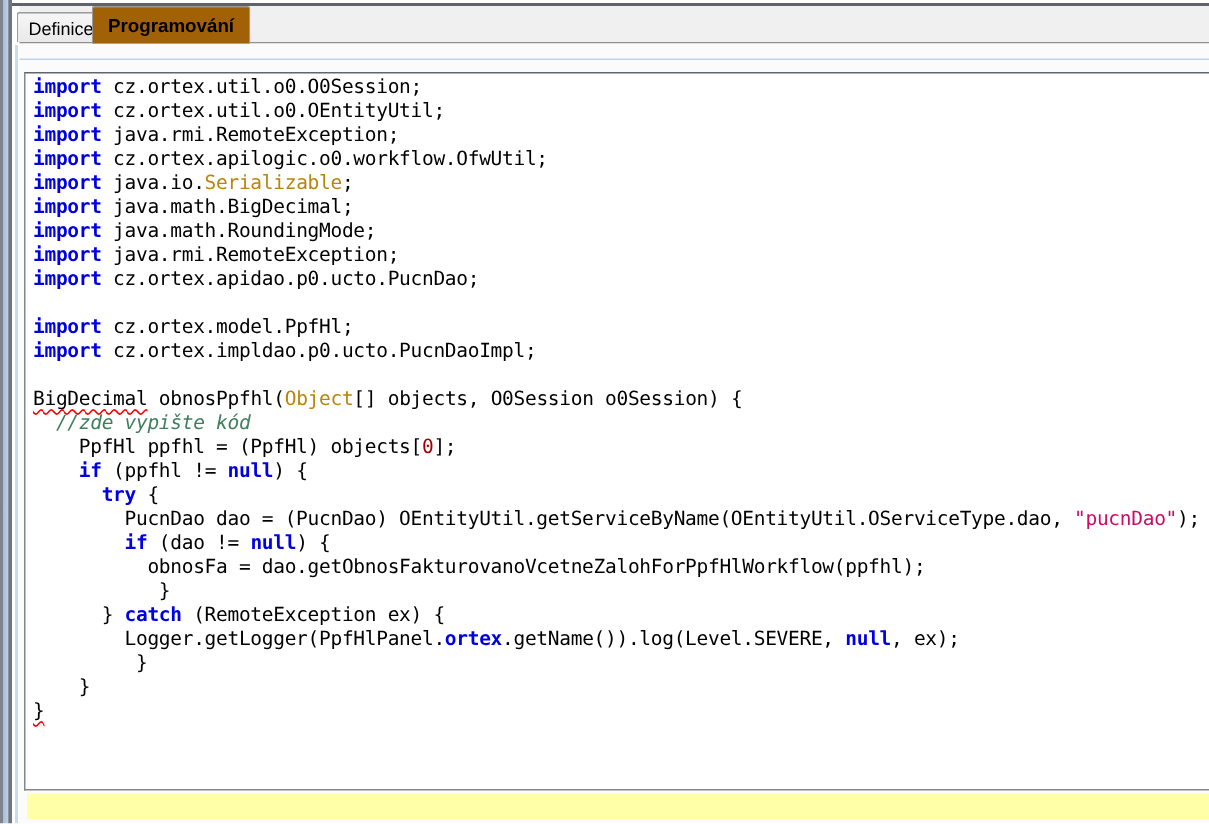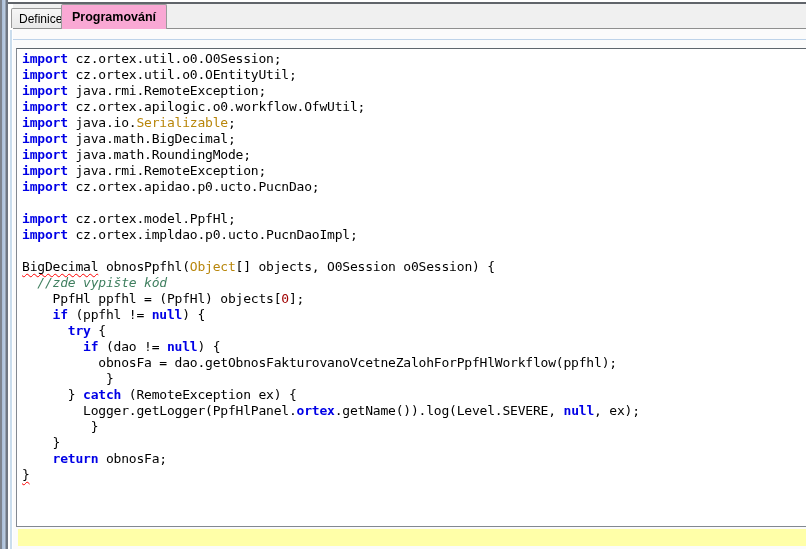--- a/index.html
+++ b/index.html
@@ -26,21 +26,21 @@
     font-size:12px;color:#000;display:flex;align-items:center;justify-content:center;
     cursor:default;
   }
   .tab-inactive{
     left:11px;top:8px;height:20px;padding:0 7px;
     background:linear-gradient(#f6f6f6,#e9e9e9);
     z-index:2;
   }
   .tab-active{
     left:61px;top:4px;height:25px;padding:6px 10px;
-    background:#f9a8d4;font-weight:bold;font-size:12.5px;
+    background:#a16207;font-weight:bold;font-size:12.5px;
     z-index:3;
   }
   
   .content-pane{position:absolute;left:13px;top:29px;width:793px;height:520px;background:#fbfbfb;}
   .inner-blue-line{position:absolute;left:13px;top:39px;width:793px;height:1px;background:#bed3e9;}
   
   .editor{
     position:absolute;left:16px;top:48px;width:792px;height:479px;
     box-sizing:border-box;background:var(--ed-bg,#fff);
     border:1px solid #828890;border-top-color:#5f666d;
@@ -95,24 +95,24 @@
     <div class="line"><span class="tk-k">import</span><span class="tk-p"> cz.ortex.apidao.p0.ucto.PucnDao;</span></div>
     <div class="line"> </div>
     <div class="line"><span class="tk-k">import</span><span class="tk-p"> cz.ortex.model.PpfHl;</span></div>
     <div class="line"><span class="tk-k">import</span><span class="tk-p"> cz.ortex.impldao.p0.ucto.PucnDaoImpl;</span></div>
     <div class="line"> </div>
     <div class="line"><span class="tk-e">BigDecimal</span><span class="tk-p"> obnosPpfhl(</span><span class="tk-t">Object</span><span class="tk-p">[] objects, O0Session o0Session) {</span></div>
     <div class="line"><span class="tk-p">  </span><span class="tk-cm">//zde vypište kód</span></div>
     <div class="line"><span class="tk-p">    PpfHl ppfhl = (PpfHl) objects[</span><span class="tk-n">0</span><span class="tk-p">];</span></div>
     <div class="line"><span class="tk-p">    </span><span class="tk-k">if</span><span class="tk-p"> (ppfhl != </span><span class="tk-k">null</span><span class="tk-p">) {</span></div>
     <div class="line"><span class="tk-p">      </span><span class="tk-k">try</span><span class="tk-p"> {</span></div>
+    <div class="line"><span class="tk-p">        PucnDao dao = (PucnDao) OEntityUtil.getServiceByName(OEntityUtil.OServiceType.dao, </span><span class="tk-s">"pucnDao"</span><span class="tk-p">);</span></div>
     <div class="line"><span class="tk-p">        </span><span class="tk-k">if</span><span class="tk-p"> (dao != </span><span class="tk-k">null</span><span class="tk-p">) {</span></div>
     <div class="line"><span class="tk-p">          obnosFa = dao.getObnosFakturovanoVcetneZalohForPpfHlWorkflow(ppfhl);</span></div>
     <div class="line"><span class="tk-p">           }</span></div>
     <div class="line"><span class="tk-p">      } </span><span class="tk-k">catch</span><span class="tk-p"> (RemoteException ex) {</span></div>
     <div class="line"><span class="tk-p">        Logger.getLogger(PpfHlPanel.</span><span class="tk-k">ortex</span><span class="tk-p">.getName()).log(Level.SEVERE, </span><span class="tk-k">null</span><span class="tk-p">, ex);</span></div>
     <div class="line"><span class="tk-p">         }</span></div>
     <div class="line"><span class="tk-p">    }</span></div>
-    <div class="line"><span class="tk-p">    </span><span class="tk-k">return</span><span class="tk-p"> obnosFa;</span></div>
     <div class="line"><span class="tk-e">}</span></div>
   </div>
 
 <div class="yellow-bar" style="background: rgb(255, 255, 168);"></div>
 
 </body></html>

